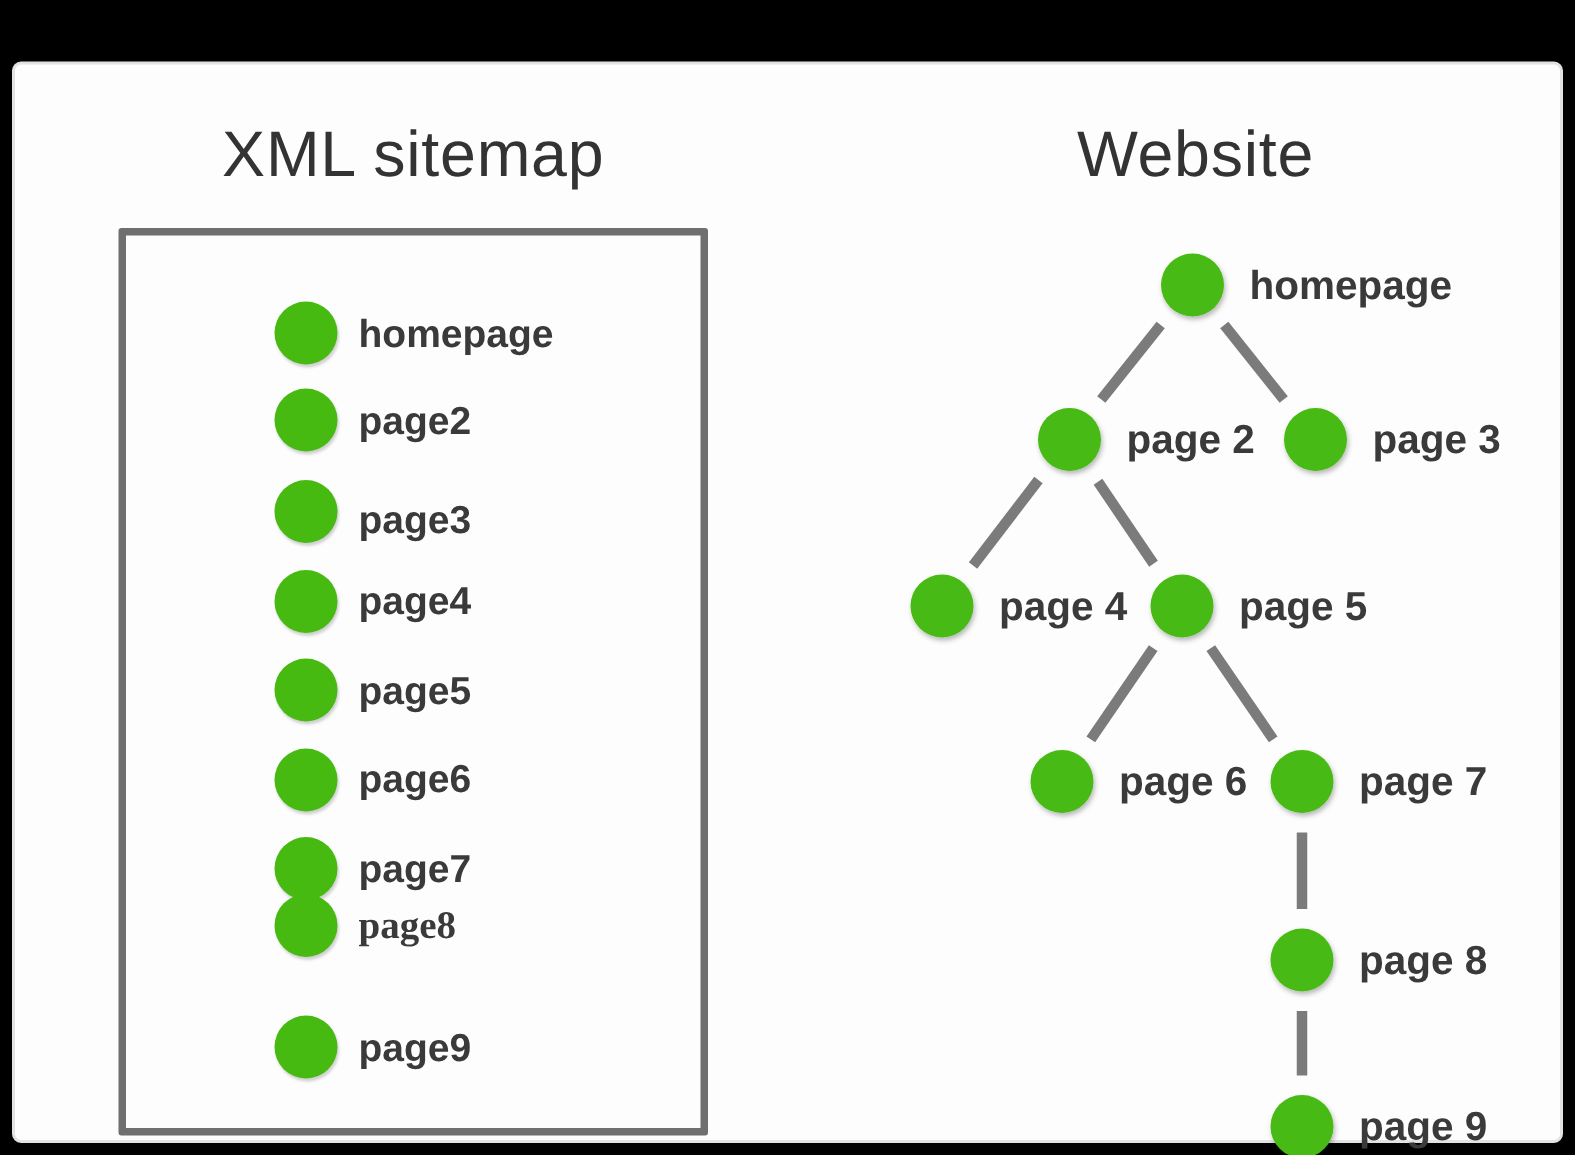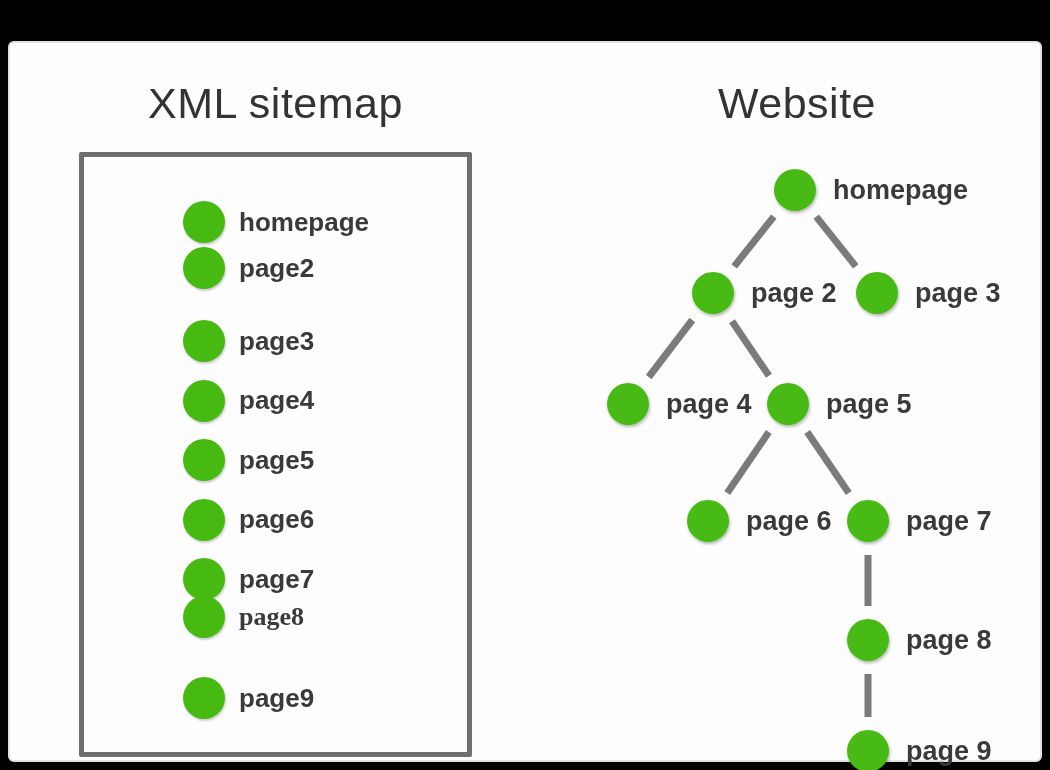--- a/index.html
+++ b/index.html
@@ -91,25 +91,25 @@
     <h1 id="left-title" class="panel-title">XML sitemap</h1>
 
     <h1 id="right-title" class="panel-title">Website</h1>
 
     <div id="sitemap-box">
       <ul id="sitemap-list">
           <li class="sitemap-row" style="top: 44px;">
             <span class="page-dot" style="background: rgb(71, 186, 18);"></span>
             <span class="row-label">homepage</span>
           </li>
-          <li class="sitemap-row" style="top: 90px;">
+          <li class="sitemap-row" style="top: 102px;">
             <span class="page-dot" style="background: rgb(71, 186, 18);"></span>
             <span class="row-label">page2</span>
           </li>
-          <li class="sitemap-row" style="top: 163px;">
+          <li class="sitemap-row" style="top: 163px; align-items: flex-end;">
             <span class="page-dot" style="background: rgb(71, 186, 18);"></span>
             <span class="row-label">page3</span>
           </li>
           <li class="sitemap-row" style="top: 222.5px; text-align: right;">
             <span class="page-dot" style="background: rgb(71, 186, 18);"></span>
             <span class="row-label">page4</span>
           </li>
           <li class="sitemap-row" style="top: 282px;">
             <span class="page-dot" style="background: rgb(71, 186, 18);"></span>
             <span class="row-label">page5</span>

